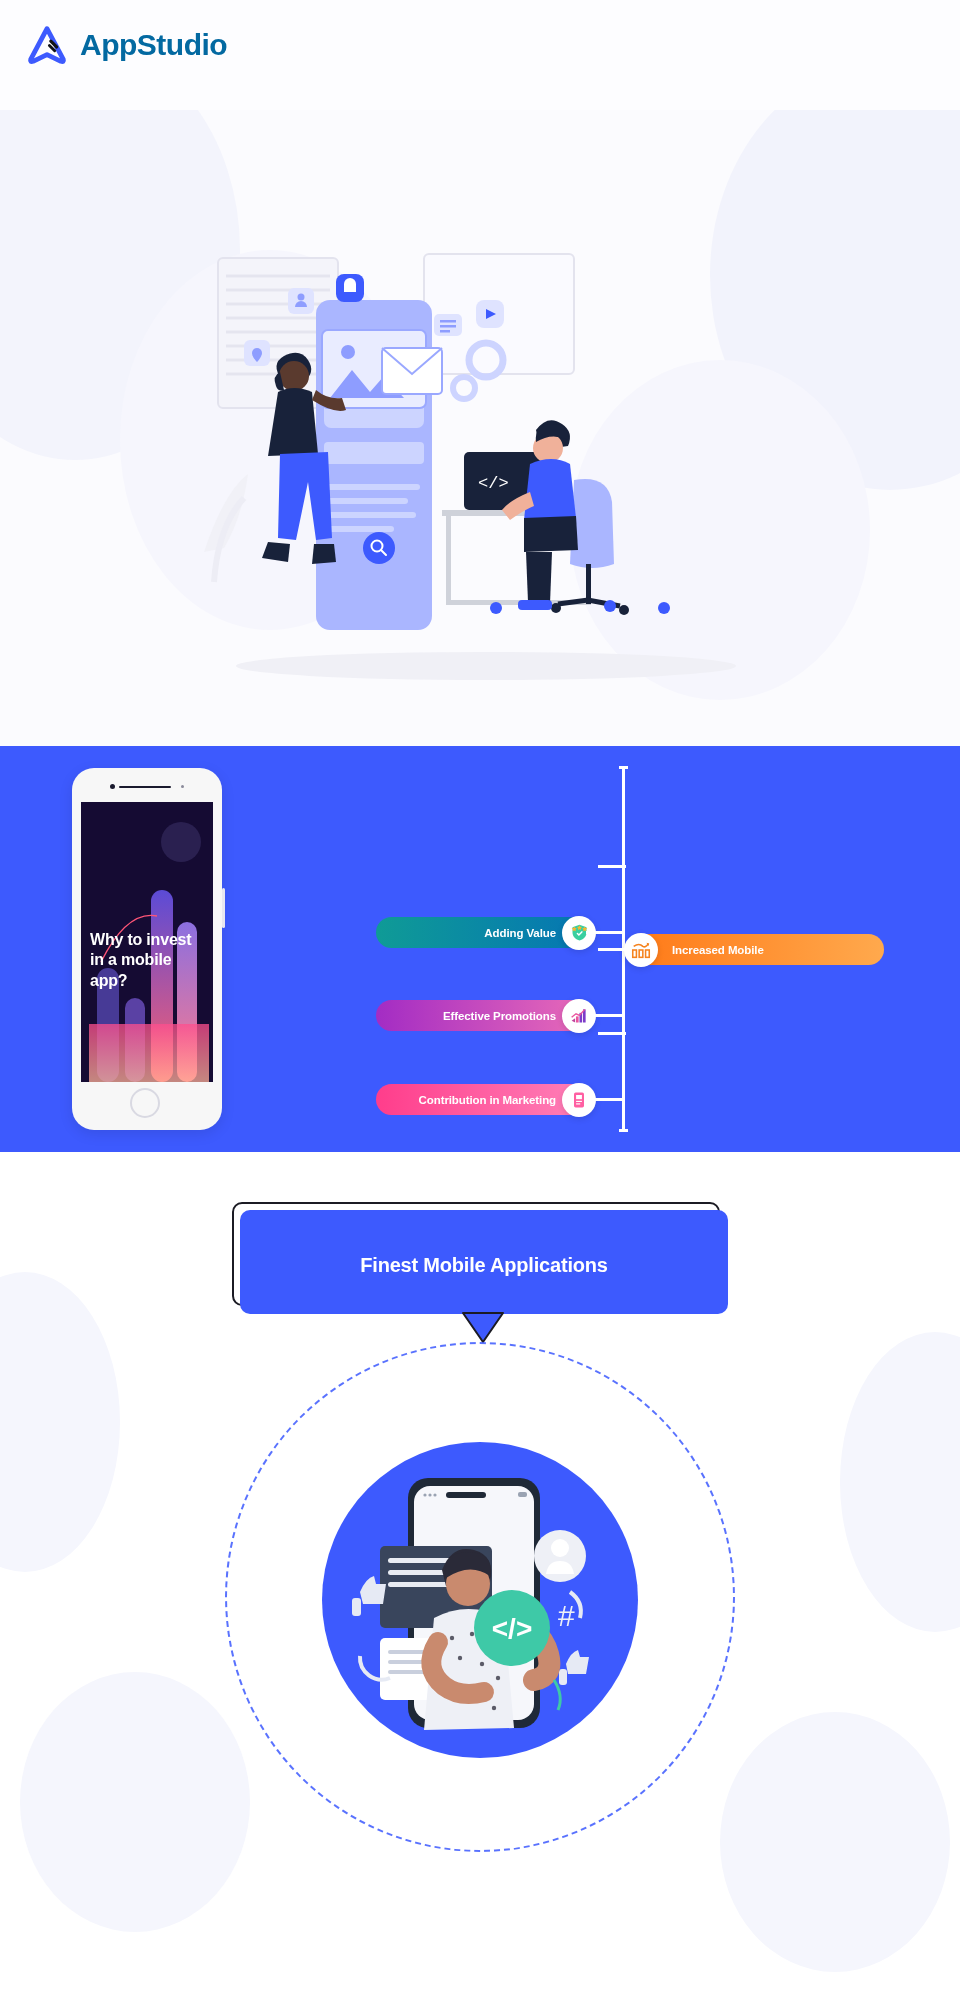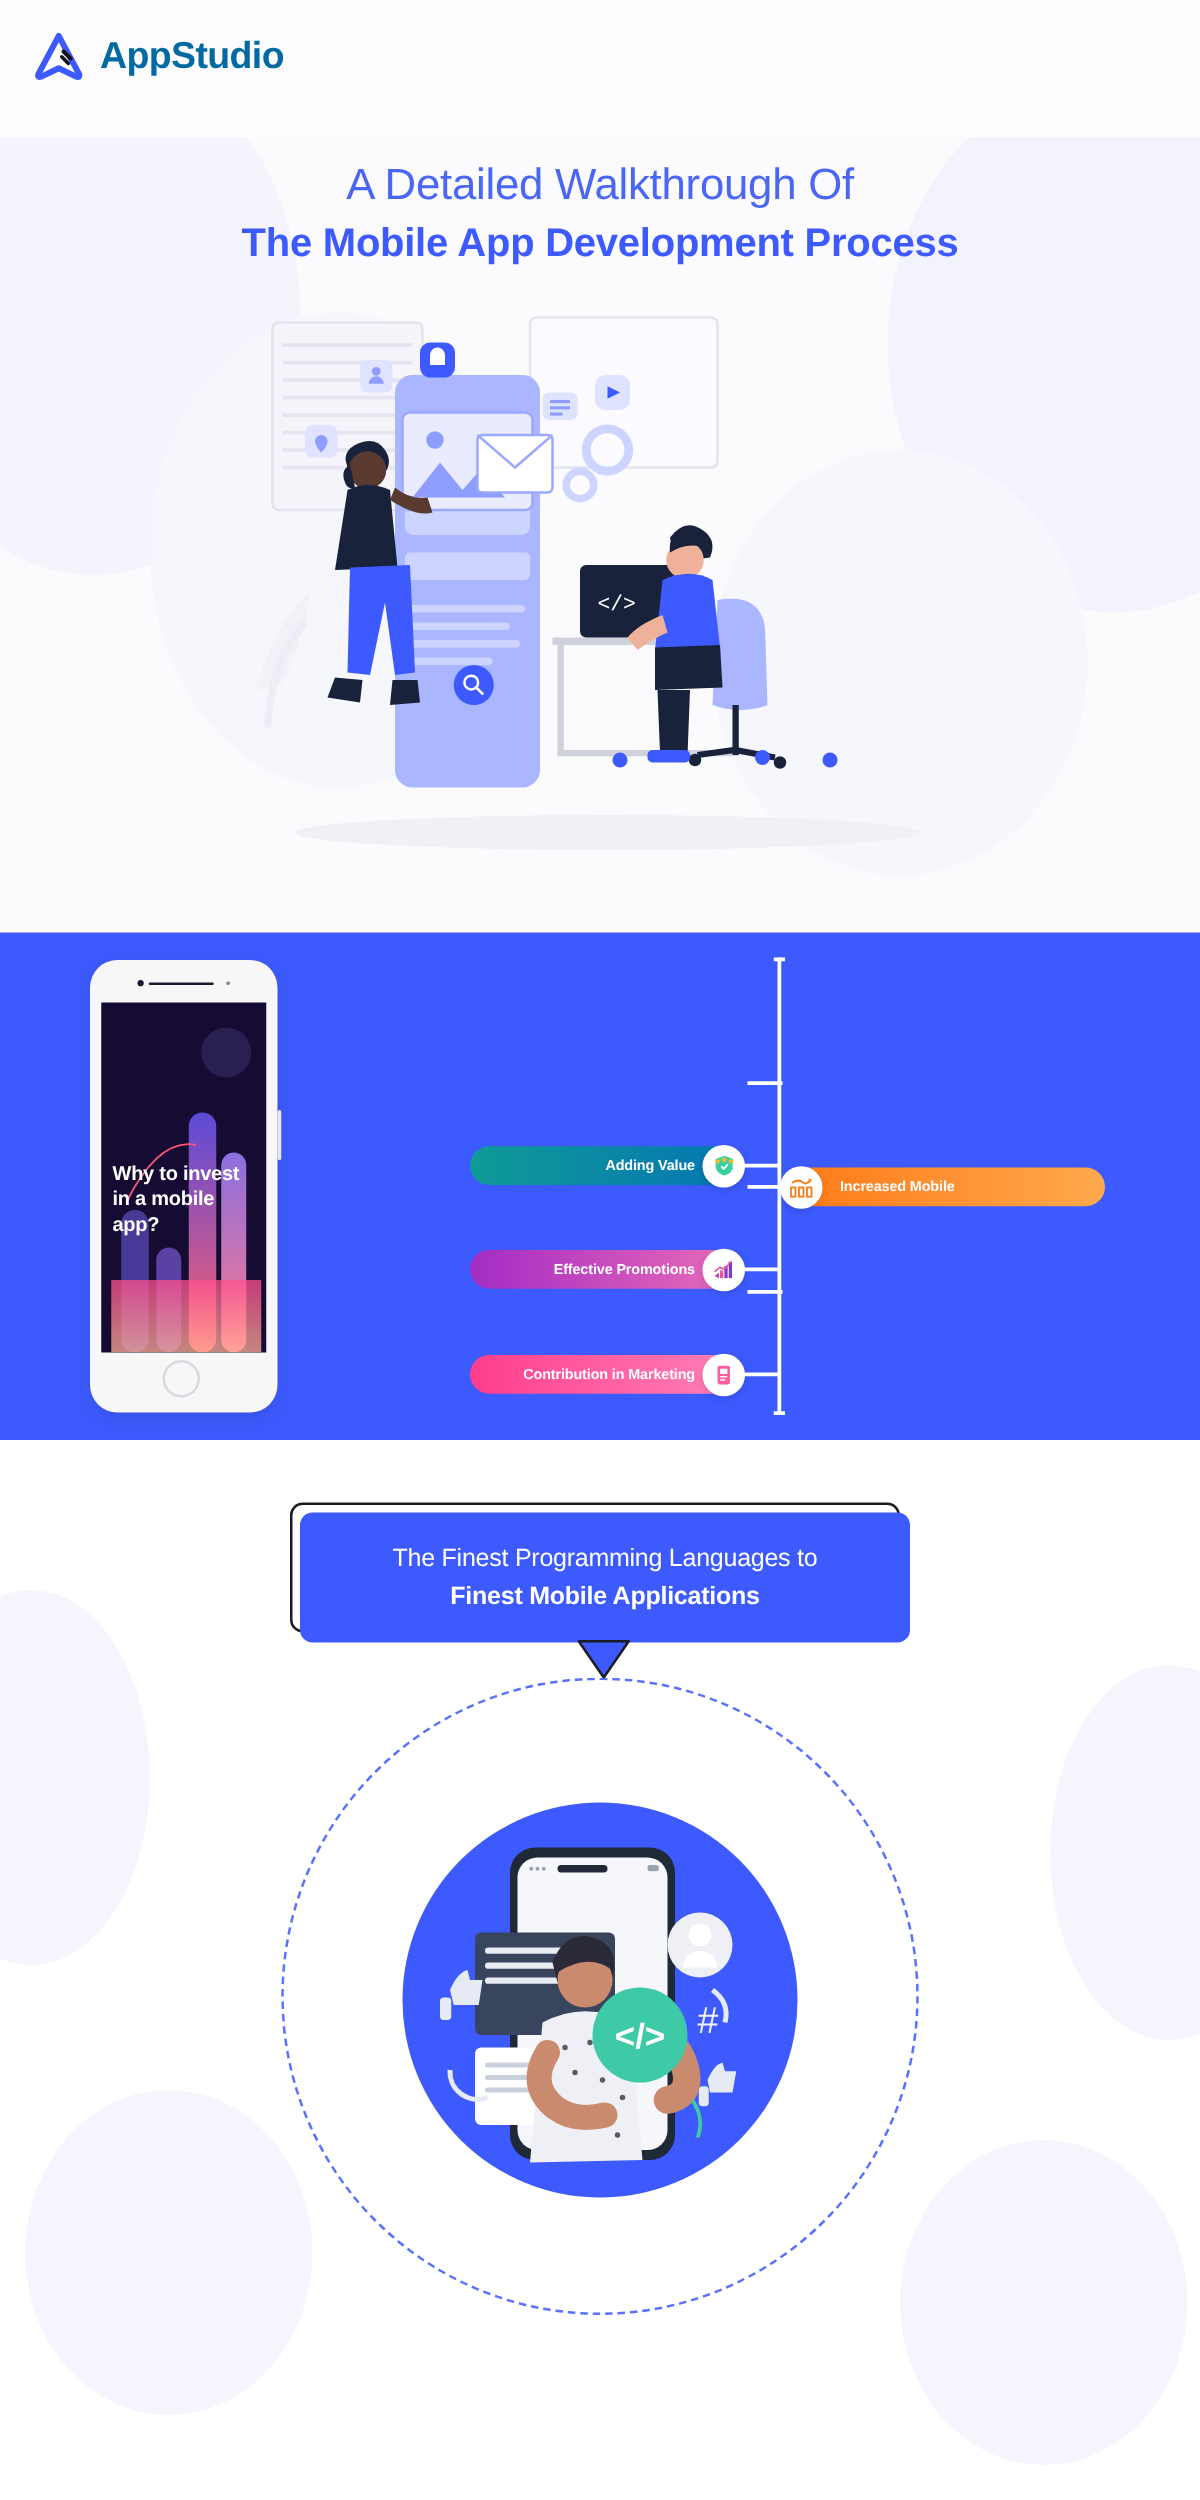--- a/index.html
+++ b/index.html
@@ -157,24 +157,20 @@
     <span class="logo-mark">
       <svg viewBox="0 0 48 48" width="46" height="46">
         <path d="M24 7 L41 39 Q42 42 38.5 41 L24 34 L9.5 41 Q6 42 7 39 Z" fill="none" stroke="#3d5afe" stroke-width="5" stroke-linejoin="round"></path>
         <path d="M28 20 L34 26" stroke="#111319" stroke-width="3.4" stroke-linecap="round"></path>
         <path d="M26.5 24.5 L32 30" stroke="#111319" stroke-width="3" stroke-linecap="round"></path>
       </svg>
     </span>
     <span class="logo-text">AppStudio</span>
   </div>
 
-  <div class="hero-title">
-    <div class="l1">A Detailed Walkthrough Of</div>
-    <div class="l2">The Mobile App Development Process</div>
-  </div>
 
   <div class="hero-ill">
     <svg viewBox="0 0 560 450" width="560" height="450">
 
       <ellipse cx="290" cy="414" rx="250" ry="14" fill="#f0f0f6"></ellipse>
 
       <rect x="22" y="6" width="120" height="150" rx="5" fill="#f4f4fa" stroke="#e3e3ee" stroke-width="2"></rect>
       <g stroke="#e5e5ef" stroke-width="3">
         <line x1="30" y1="24" x2="134" y2="24"></line>
           <line x1="30" y1="38" x2="134" y2="38"></line>
@@ -388,21 +384,20 @@
 
 <div class="sect" id="langs">
   <div class="lblob" style="width:190px;height:300px;left:-70px;top:120px;"></div>
   <div class="lblob" style="width:190px;height:300px;right:-70px;top:180px;"></div>
   <div class="lblob" style="width:230px;height:260px;left:20px;top:520px;"></div>
   <div class="lblob" style="width:230px;height:260px;right:10px;top:560px;"></div>
 
   <div class="banner-wrap">
     <div class="banner-outline"></div>
     <div class="banner-box">
-      <div class="bl1">The Finest Programming Languages to</div>
       <div class="bl2">Finest Mobile Applications</div>
     </div>
     <div class="banner-tail">
       <svg viewBox="0 0 42 32" width="42" height="32">
         <path d="M1 1 L41 1 L21 30 Z" fill="#3d5afe" stroke="#1b1b24" stroke-width="2" stroke-linejoin="round"></path>
       </svg>
     </div>
   </div>
 
   <div class="orbit"></div>

